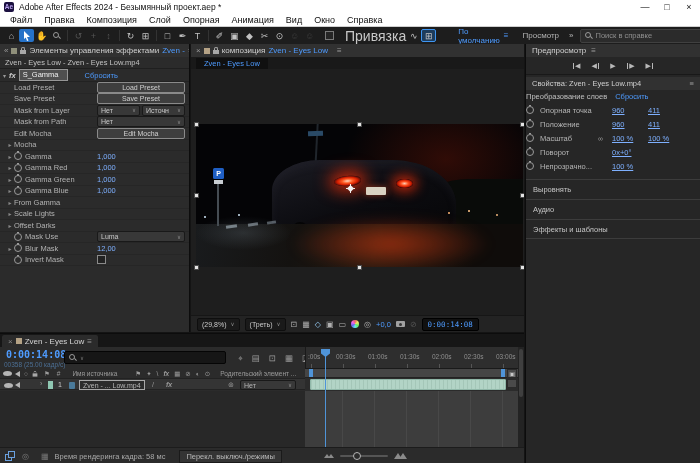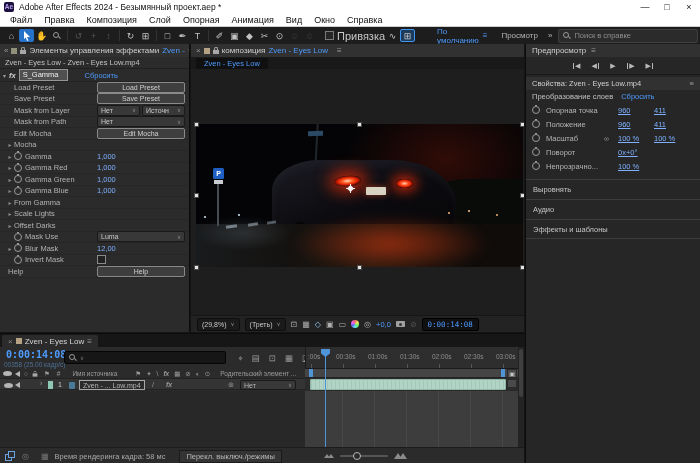--- a/index.html
+++ b/index.html
@@ -18,21 +18,21 @@
            border-bottom:1px solid #cfcfcf;box-sizing:border-box;padding-left:4px}
   .menu-item{padding:0 6px;font-size:9px;color:#111;line-height:12px}
 
   
   .toolbar{position:absolute;left:0;top:27px;width:700px;height:17px;background:#1d1d1d;display:flex;align-items:center;padding:0 4px;box-sizing:border-box}
   .tool{width:15px;height:13px;display:flex;align-items:center;justify-content:center;font-size:9px;color:#c2c2c2;flex:none}
   .tool.sel{background:#2672c8;border-radius:2px;color:#fff}
   .tool.dim{color:#555}
   .tsep{width:1px;height:11px;background:#333;margin:0 3px;flex:none}
   .cbx{width:7px;height:7px;border:1px solid #7a7a7a;background:#262626;flex:none}
-  .tb-label{font-size:11px;color:#c8c8c8;margin-left:3px}
+  .tb-label{font-size:14px;color:#c8c8c8;margin-left:11px}
   .blue{color:#4e9bff}
   .tb-search{width:130px;height:12px;background:#2b2b2b;border:1px solid #404040;border-radius:2px;display:flex;align-items:center;gap:3px;padding:0 4px;margin-left:6px;flex:none}
   .ph{font-size:7.5px;color:#8f8f8f;white-space:nowrap}
 
   
   .mag{position:relative;width:8px;height:8px;flex:none}
   .mag::before{content:'';position:absolute;left:0;top:0;width:4px;height:4px;border:1px solid #999;border-radius:50%}
   .mag::after{content:'';position:absolute;left:5px;top:5.5px;width:3px;height:1px;background:#999;transform:rotate(45deg)}
   .sw{position:relative;width:6px;height:6px;border:1px solid #9a9a9a;border-radius:50%;flex:none;display:inline-block}
   .sw::before{content:'';position:absolute;top:-2px;left:2px;width:2px;height:1.5px;background:#9a9a9a}
@@ -86,21 +86,21 @@
   .fdd{height:11px;background:#1a1a1a;border:1px solid #0e0e0e;border-radius:2px;display:flex;align-items:center;gap:4px;padding:0 4px;color:#c8c8c8;font-size:7px;flex:none}
   .fico{font-size:8px;color:#b0b0b0;flex:none}
   .ftc{height:11px;background:#101010;border:1px solid #000;border-radius:2px;padding:0 5px;color:#4e9bff;
        font-family:"DejaVu Sans Mono",monospace;font-size:7.5px;line-height:11px;flex:none}
 
   
   .panel-right{position:absolute;left:525px;top:44px;width:175px;height:419px;background:#262626;border-left:1px solid #0c0c0c;box-sizing:border-box}
   .r-head{height:13px;background:#313131;display:flex;align-items:center;gap:5px;padding:0 6px;font-size:8px;color:#d0d0d0}
   .r-transport{height:17px;display:flex;align-items:center;justify-content:center;gap:11px;border-bottom:1px solid #191919}
   .tbtn{display:flex;align-items:center;gap:1px;color:#b8b8b8;font-size:7px}
-  .prow{height:14px;display:flex;align-items:center;padding:0 6px;font-size:7.5px;color:#b5b5b5}
+  .prow{height:14px;display:flex;align-items:center;padding:0 0;font-size:7.5px;color:#b5b5b5}
   .prow .plabel{width:58px;white-space:nowrap;overflow:hidden}
   .pslot{width:14px;color:#9a9a9a;font-size:7px;flex:none}
   .pval{color:#7eb0ff;text-decoration:underline;text-underline-offset:1px;width:36px}
   .rsec{height:20px;display:flex;align-items:center;padding:0 7px;font-size:7.5px;color:#c5c5c5;border-top:1px solid #3c3c3c;box-sizing:border-box}
 
   
   .panel-tl{position:absolute;left:0;top:333px;width:524px;height:130px;background:#2b2b2b;border-top:1px solid #0c0c0c;box-sizing:border-box}
   .tl-tabs{height:13px;background:#161616;display:flex}
   .tl-tab{display:flex;align-items:center;gap:3px;padding:0 6px;background:#2b2b2b;font-size:8px;color:#d5d5d5;margin-left:2px;margin-top:1px;border-radius:2px 2px 0 0}
   .tl-body{position:absolute;left:0;top:13px;right:0;bottom:0}
@@ -392,26 +392,20 @@
     <div class="erow">
       <span class="tw"></span>
       <span class="swc">
           <span class="sw"></span>
         </span>
       <span class="lbl">Invert Mask</span>
       <span class="ctrl">
           <span class="cb"></span>
         </span>
     </div>
-    <div class="erow">
-      <span class="lbl" style="padding-left:2px">Help</span>
-      <span class="ctrl">
-          <span class="ebtn">Help</span>
-        </span>
-    </div>
   </div>
 
   <div class="panel-comp">
     <div class="c-head">
       <span class="dimtxt">×</span>
       <span class="chip" style="background:#b5a285"></span>
       <span class="lockico"></span>
       <span>композиция</span>
       <span class="blue">Zven - Eyes Low</span>
       <span class="dimtxt" style="margin-left:6px">≡</span>

